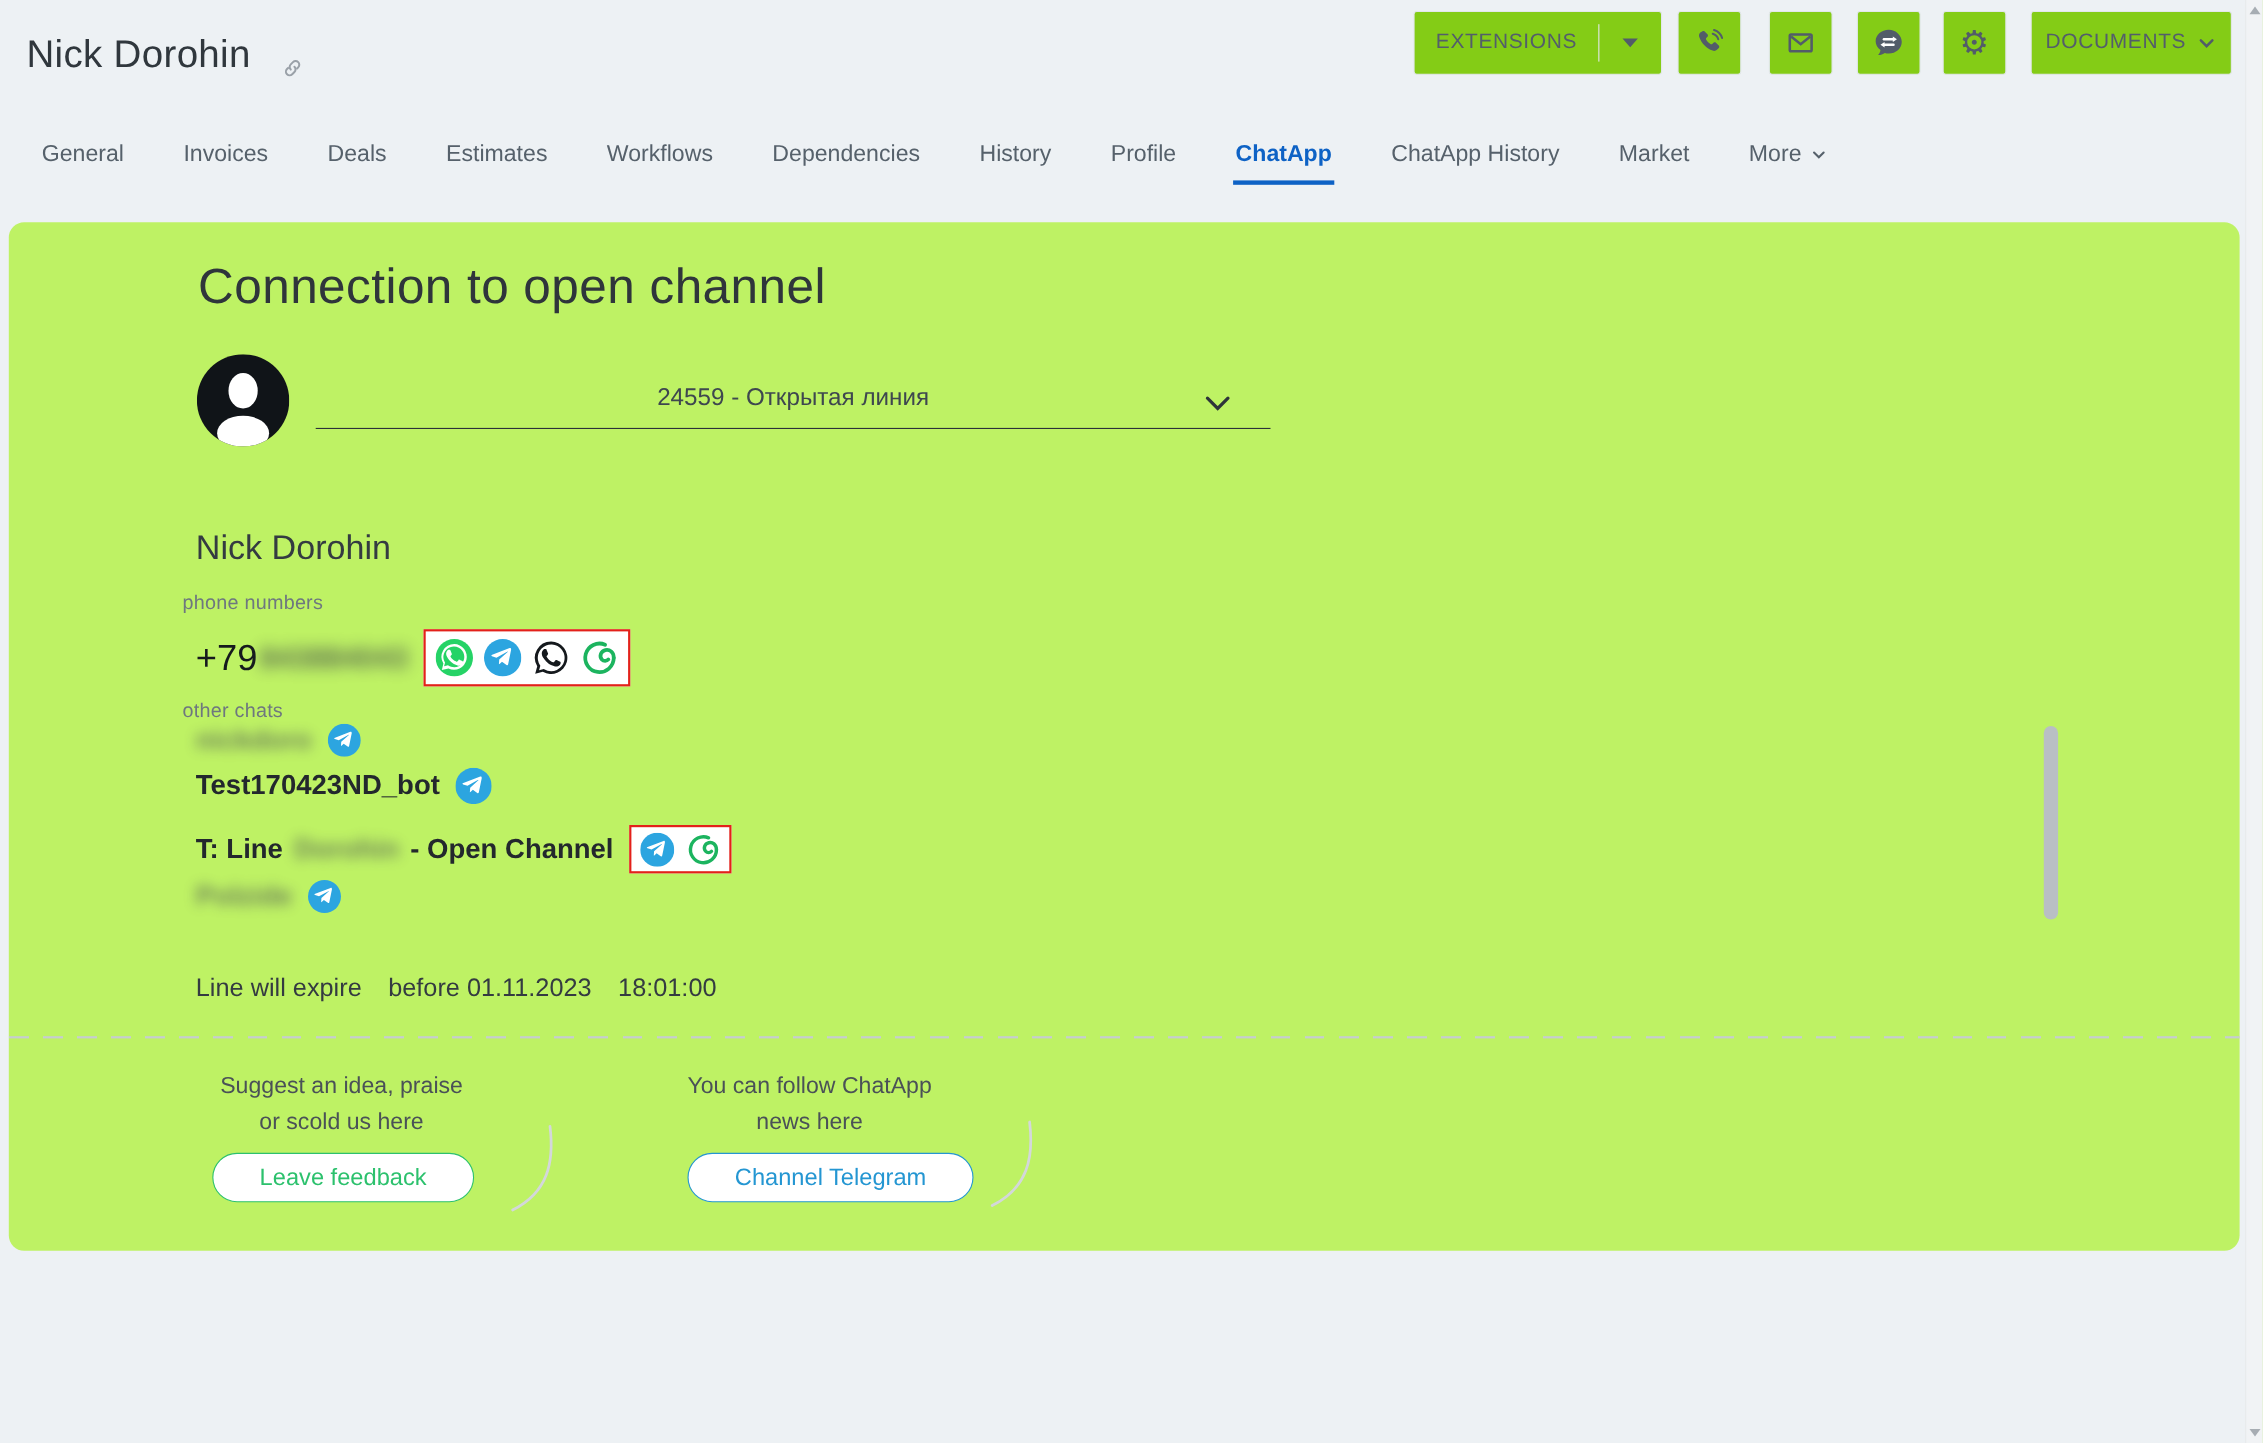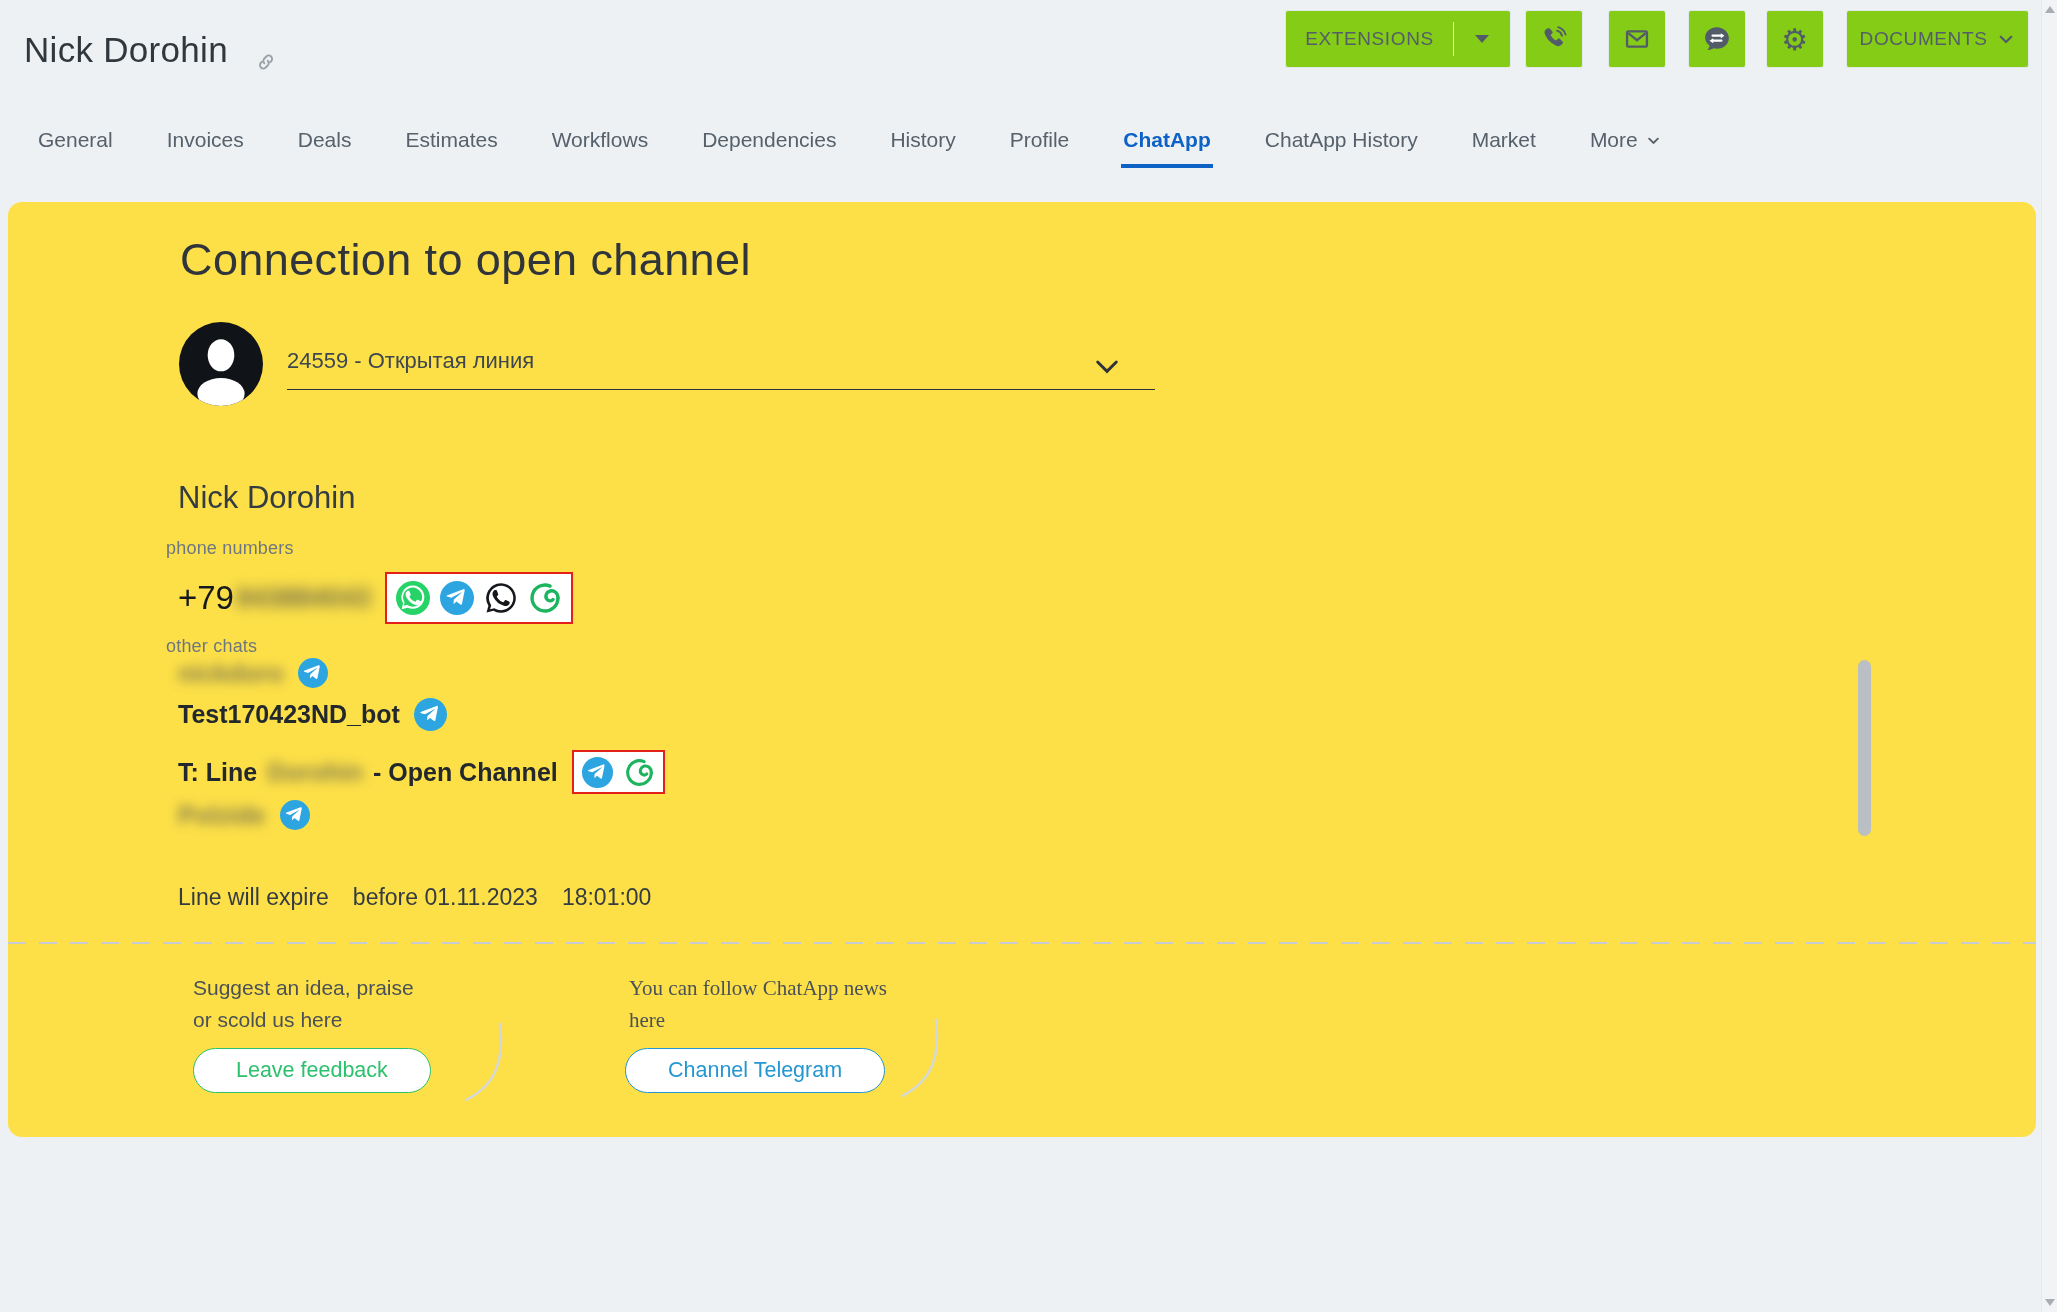--- a/index.html
+++ b/index.html
@@ -26,21 +26,21 @@
   #btn-gear  { left:1766px; width:58px; font-size:30px; color:#525c69; }
   #btn-docs  { left:1846px; width:183px; gap:10px; }
 
   
   .tabs { position:absolute; left:38px; top:128px; display:flex; gap:54px; align-items:flex-start; }
   .tab { font-size:21px; color:#56616b; cursor:pointer; position:relative; padding-bottom:16px; white-space:nowrap; display:flex; align-items:center; gap:8px; }
   .tab.active { color:#0e62c5; font-weight:700; }
   .tab.active::after { content:""; position:absolute; left:-2px; right:-2px; bottom:0; height:4px; background:#0e62c5; }
 
   
-  .card { position:absolute; left:8px; top:202px; width:2028px; height:935px; background:#fde047; border-radius:14px; }
+  .card { position:absolute; left:8px; top:202px; width:2028px; height:935px; background:#bef264; border-radius:14px;text-align:center; }
 
   .heading { position:absolute; left:172px; top:32px; font-size:45px; font-weight:300; color:#2f353b; letter-spacing:.4px; }
 
   .avatar { position:absolute; left:171px; top:120px; width:84px; height:84px; }
 
   .channel-select { position:absolute; left:279px; top:140px; width:868px; height:50px; cursor:pointer; }
   .channel-select .val { font-size:22px; color:#3e474f; padding-top:6px; }
   .channel-select .line { position:absolute; left:0; right:0; top:47px; height:1px; background:#2c3238; }
   .channel-select .chev { position:absolute; right:32px; top:8px; }
 
@@ -66,21 +66,21 @@
   #chat-row-4 { top:598px; }
   #chat3-redbox { height:44px; padding:0 8px; gap:11px; margin-left:4px; }
 
   .expire-row { position:absolute; left:170px; top:682px; display:flex; gap:24px; font-size:23px; color:#343b41; }
 
   .dashline { position:absolute; left:0; right:0; top:740px; height:2px;
               background:repeating-linear-gradient(90deg,#c6ccd1 0 18px,transparent 18px 31px); }
 
   .foot-text { position:absolute; top:770px; font-size:21px; line-height:32px; color:#4a5157; }
   #foot-text-feedback { left:185px; width:235px; }
-  #foot-text-news { left:621px; width:260px;font-family:Liberation Serif, serif; }
+  #foot-text-news { left:598px; width:260px; }
   .pill { position:absolute; top:846px; height:45px; border-radius:23px; background:#fff;
           display:inline-flex; align-items:center; padding:0 42px; font-size:21.5px; cursor:pointer; }
   #btn-feedback { left:185px; border:1.5px solid #2cc16d; color:#2cc16d; }
   #btn-news { left:617px; border:1.5px solid #2496d2; color:#2496d2; }
   .curve { position:absolute; }
   #curve-1 { left:452px; top:820px; }
   #curve-2 { left:888px; top:816px; }
 
   .inner-scroll { position:absolute; left:1850px; top:458px; width:13px; height:176px; background:#b9bfc4; border-radius:7px; cursor:pointer; }
 

